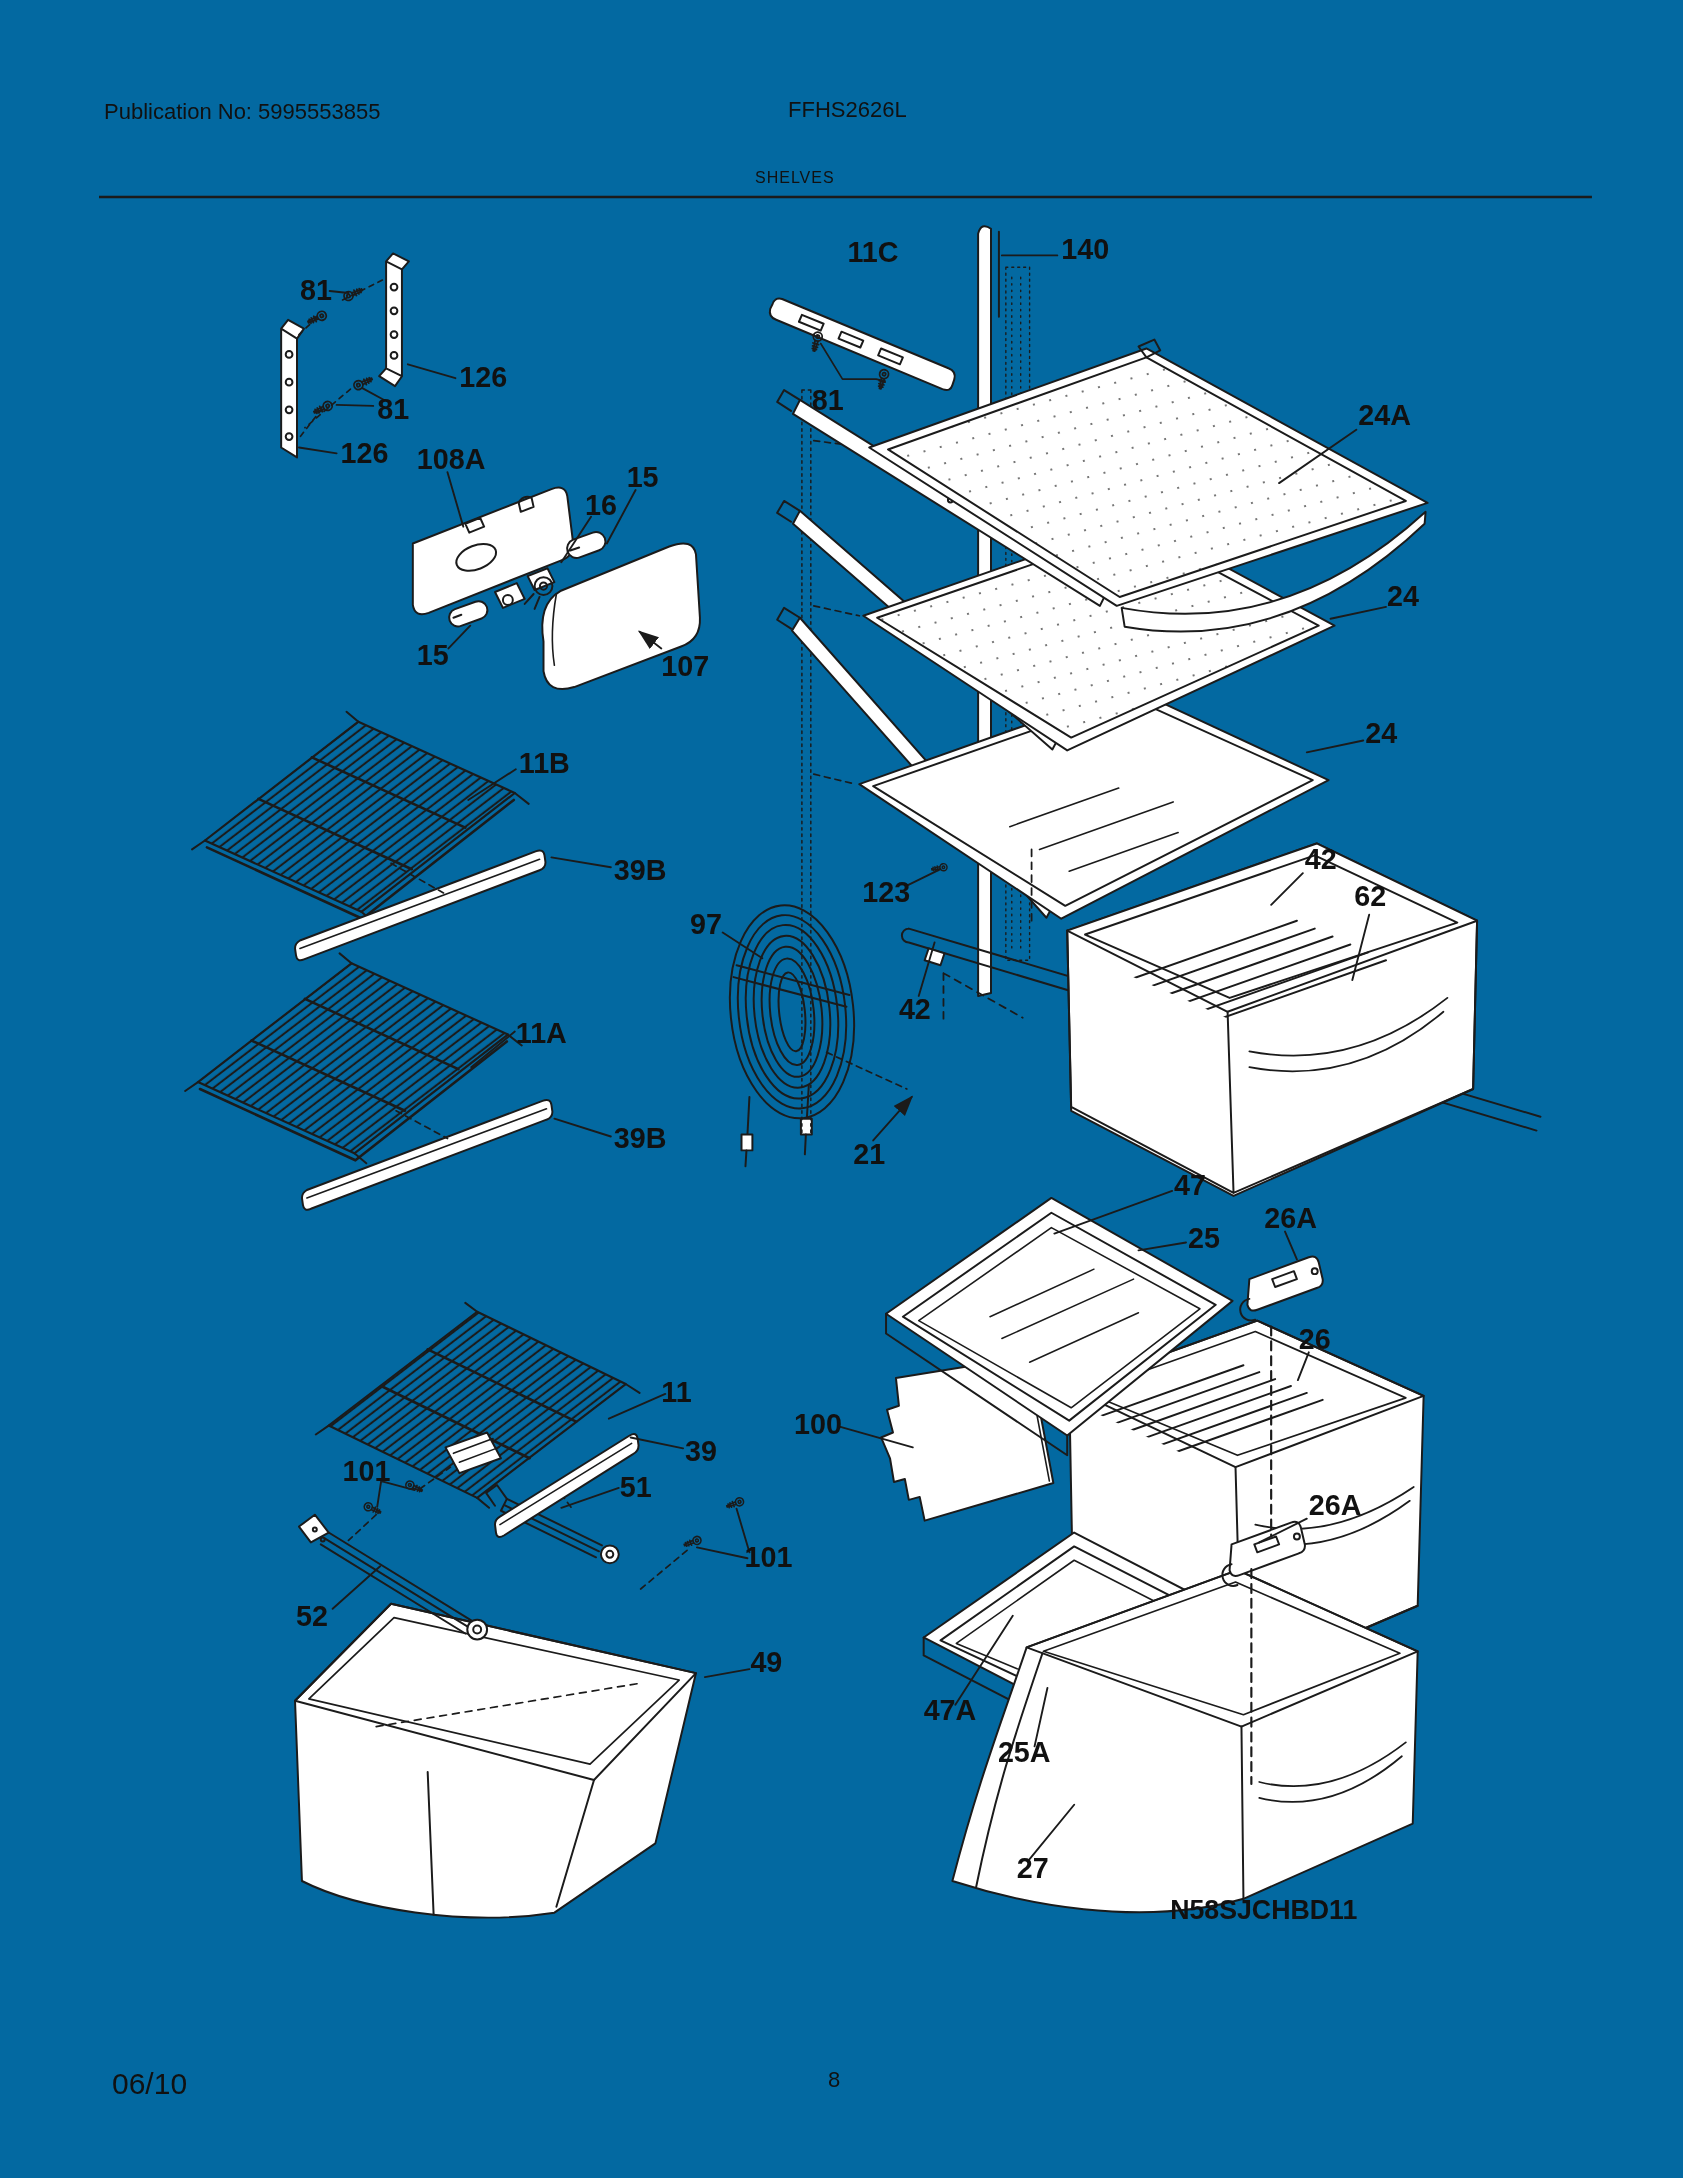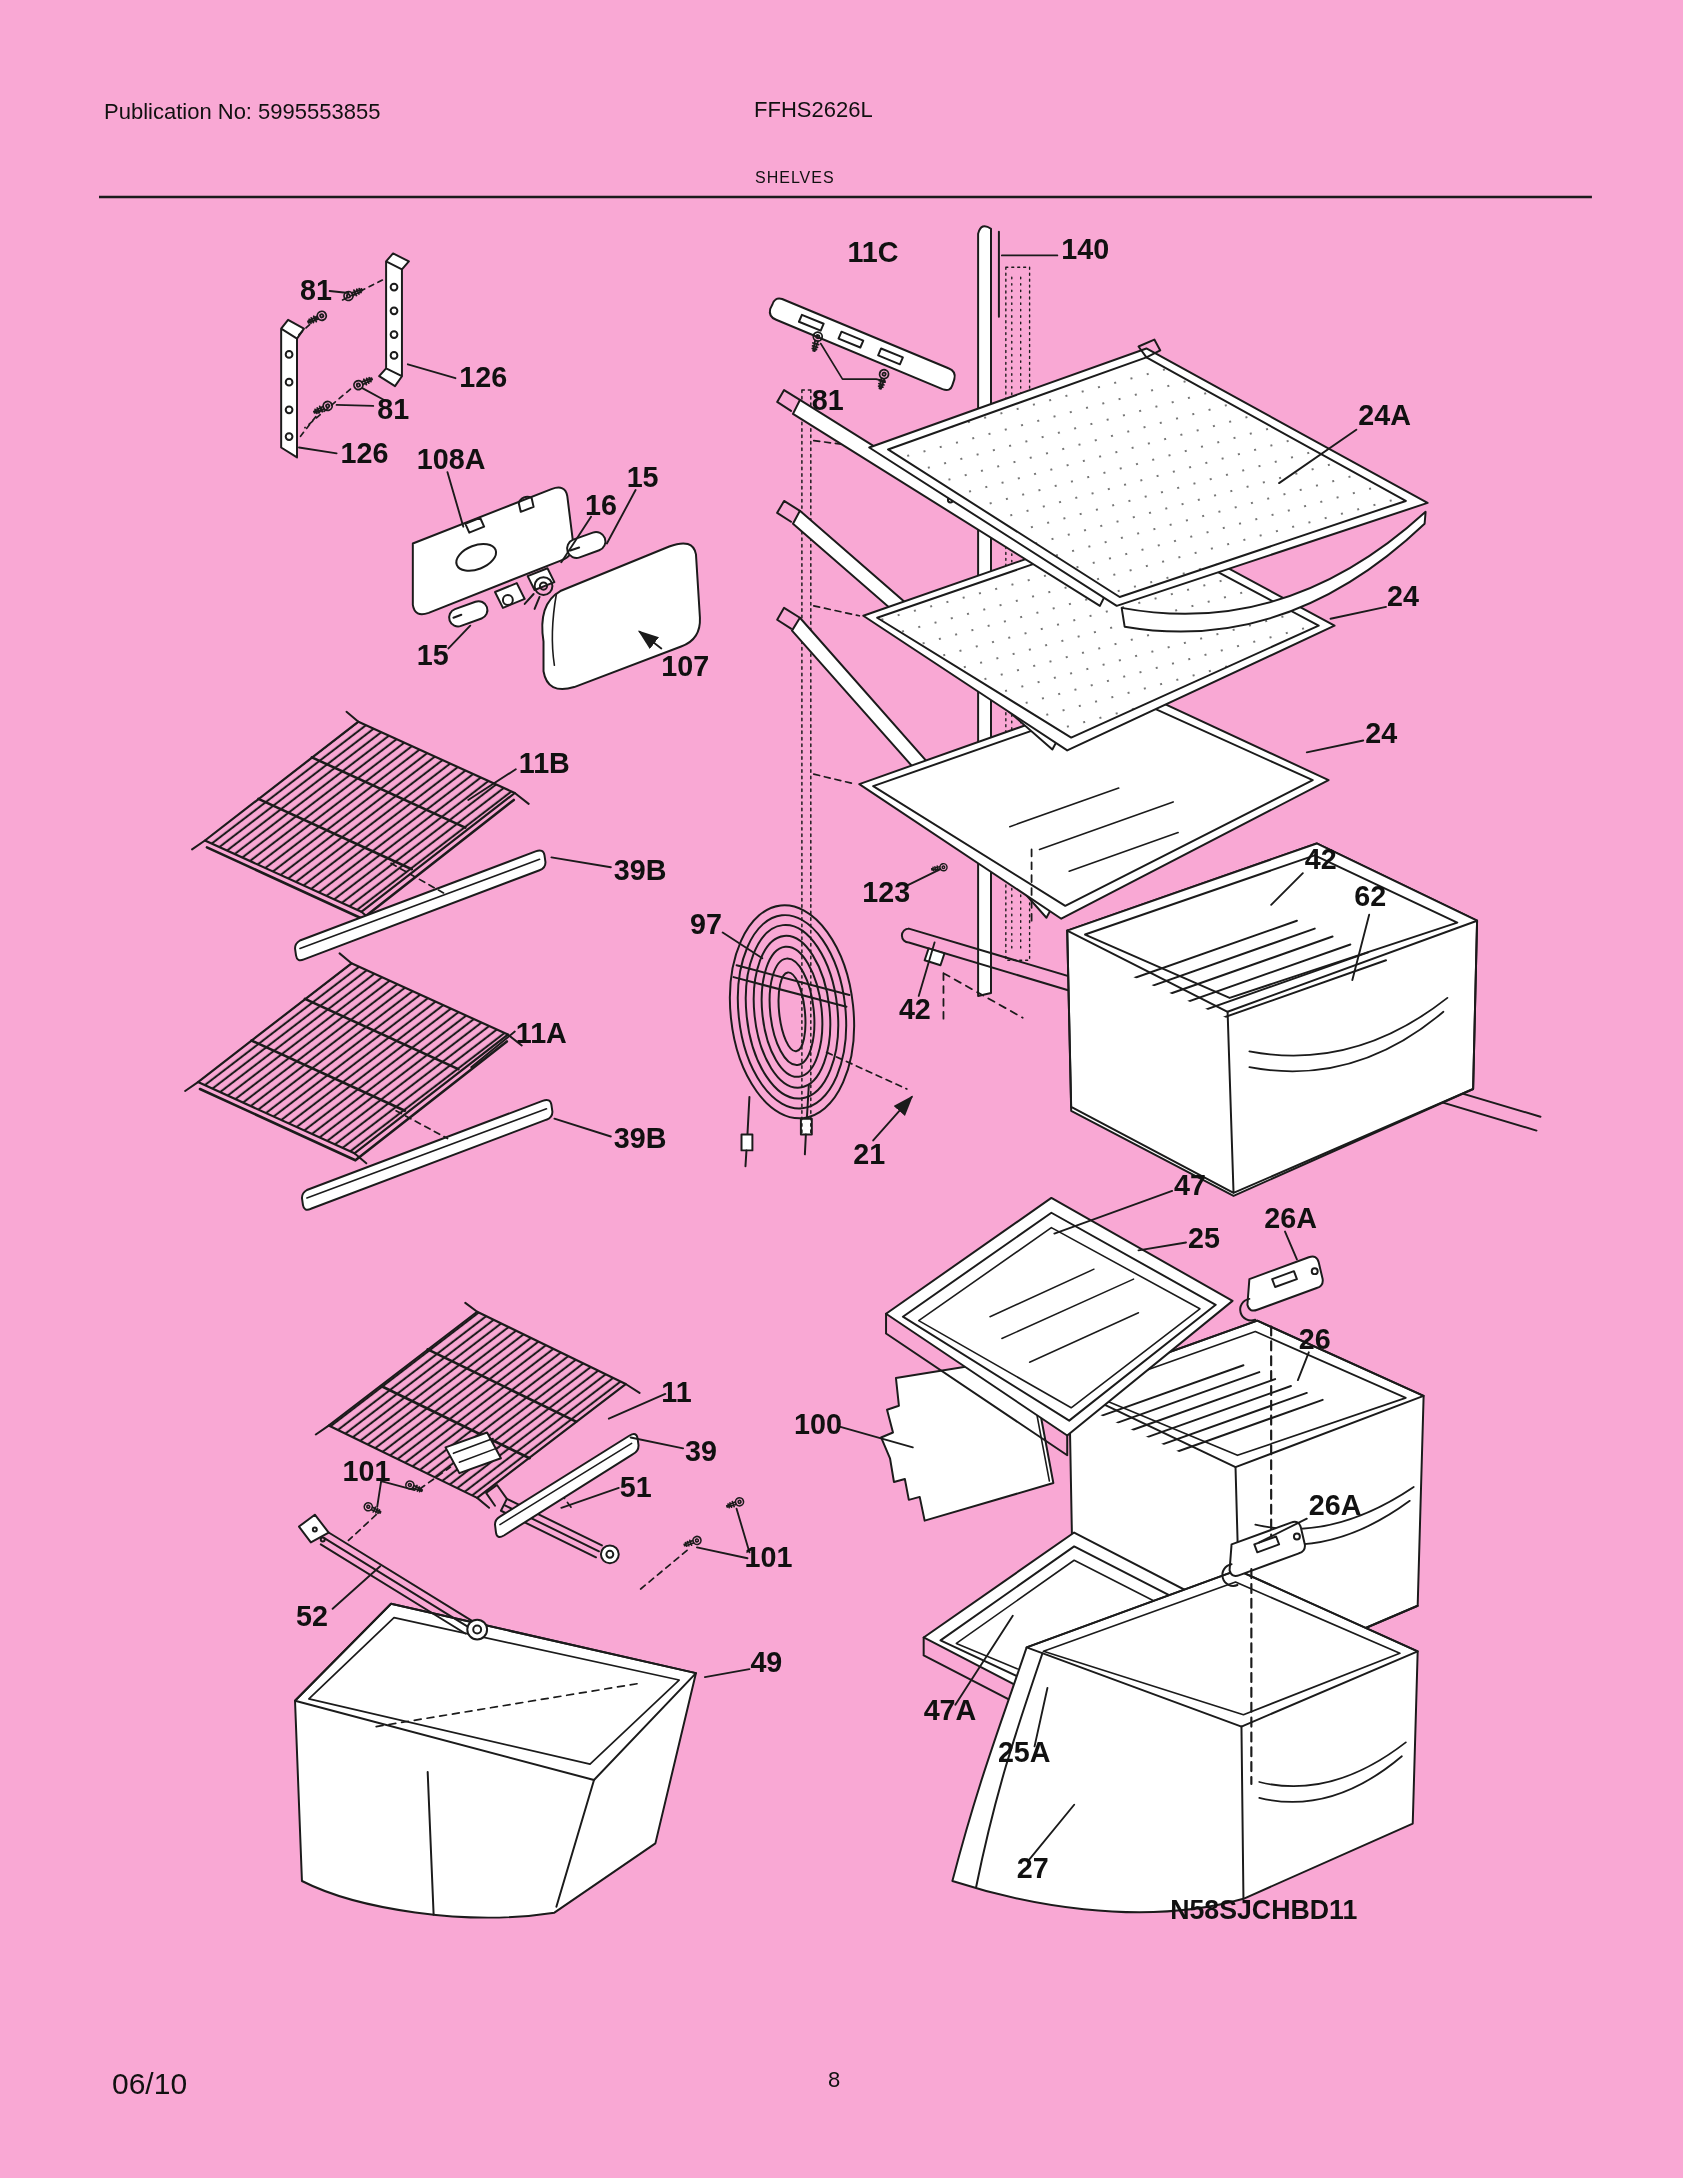--- a/index.html
+++ b/index.html
@@ -1,19 +1,19 @@
 <!DOCTYPE html>
 <html><head>
 <meta charset="utf-8">
 <style>
   html,body{margin:0;padding:0;background:#888;}
-  .page{position:relative;width:1683px;height:2178px;background:#f9a8d4;margin:0 auto;
+  .page{position:relative;width:1683px;height:2178px;background:#0369a1;margin:0 auto;
         font-family:"Liberation Sans",sans-serif;color:#111;overflow:hidden;}
   .hdr-left{position:absolute;left:104px;top:99px;font-size:22px;}
-  .hdr-model{position:absolute;left:754px;top:97px;font-size:22px;text-align:center;}
+  .hdr-model{position:absolute;left:788px;top:97px;font-size:22px;text-align:center;}
   .hdr-title{position:absolute;left:755px;top:169px;font-size:16px;letter-spacing:1px;}
   .ftr-date{position:absolute;left:112px;top:2067px;font-size:30px;}
   .ftr-page{position:absolute;left:828px;top:2067px;font-size:22px;}
   svg.diagram{position:absolute;left:0;top:0;}
   svg text{font-family:"Liberation Sans",sans-serif;}
 </style>
 </head>
 <body>
 
 <div class="page">

